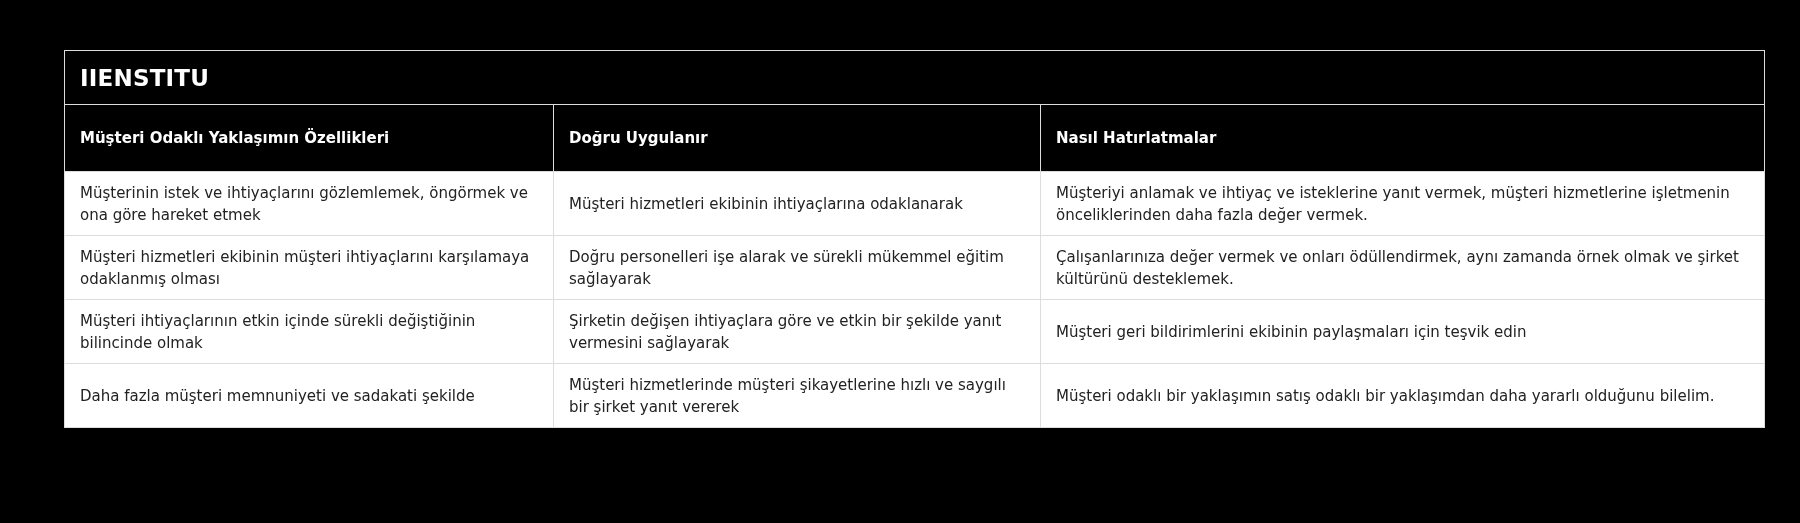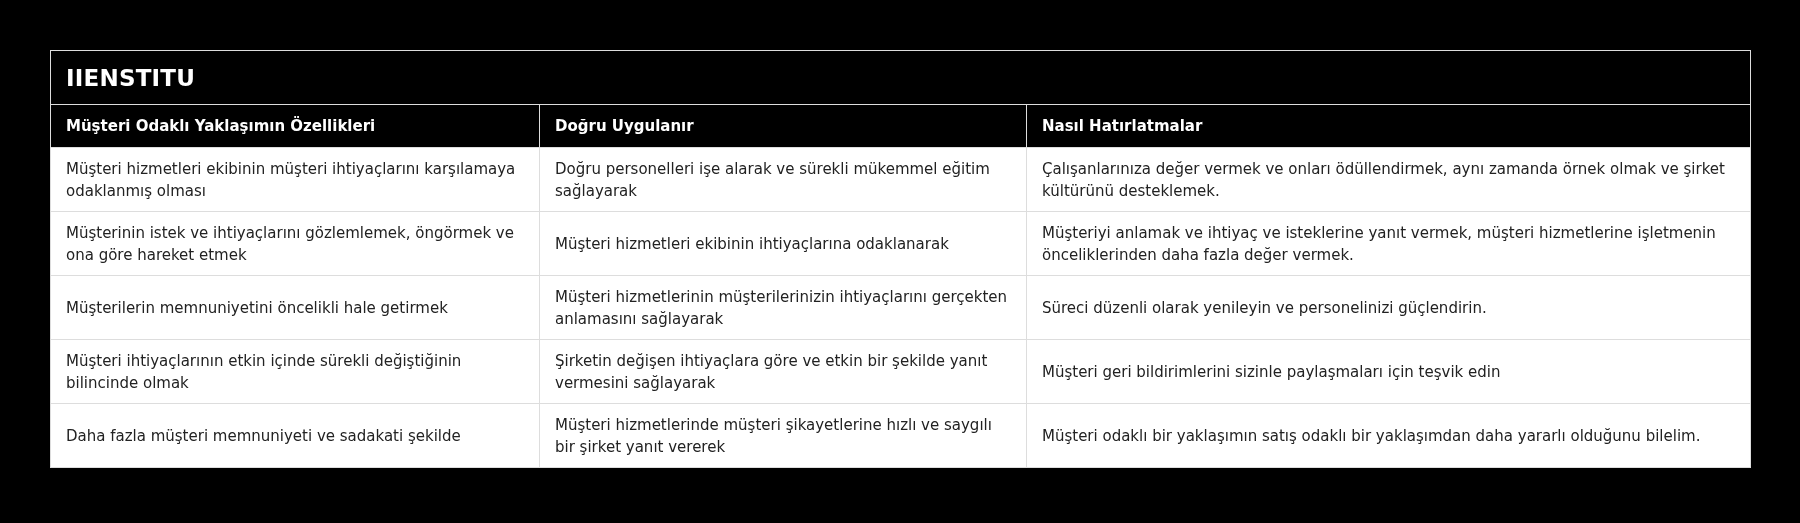--- a/index.html
+++ b/index.html
@@ -8,21 +8,21 @@
       background: #000000;
       width: 1800px;
       height: 523px;
       overflow: hidden;
     }
     body {
       font-family: "DejaVu Sans", "Liberation Sans", sans-serif;
     }
     .wrap {
       position: absolute;
-      left: 50px;
+      left: 64px;
       top: 50px;
       width: 1576px;
     }
     table {
       width: 1700px;
       border-collapse: collapse;
       table-layout: fixed;
       border: 1px solid #dddddd;
     }
     .title-row th {
@@ -36,21 +36,21 @@
       border: 1px solid #dddddd;
       letter-spacing: 0.2px;
     }
     .head-row th {
       background: #000000;
       color: #ffffff;
       font-size: 15px;
       font-weight: bold;
       text-align: left;
       height: 42px;
-      padding: 0 15px;
+      padding: 12px 15px;
       border: 1px solid #dddddd;
     }
     tbody td {
       background: #ffffff;
       color: #222222;
       font-size: 15px;
       line-height: 22px;
       text-align: left;
       vertical-align: middle;
       height: 64px;
@@ -77,38 +77,33 @@
         <th colspan="3">IIENSTITU</th>
       </tr>
       <tr class="head-row">
         <th>Müşteri Odaklı Yaklaşımın Özellikleri</th>
         <th>Doğru Uygulanır</th>
         <th>Nasıl Hatırlatmalar</th>
       </tr>
     </thead>
     <tbody>
       <tr>
+        <td>Müşterinin istek ve ihtiyaçlarını gözlemlemek, öngörmek ve ona göre hareket etmek</td>
+        <td>Müşteri hizmetleri ekibinin ihtiyaçlarına odaklanarak</td>
+        <td>Müşteriyi anlamak ve ihtiyaç ve isteklerine yanıt vermek, müşteri hizmetlerine işletmenin önceliklerinden daha fazla değer vermek.</td>
+      </tr>
+      <tr>
         <td>Müşteri hizmetleri ekibinin müşteri ihtiyaçlarını karşılamaya odaklanmış olması</td>
         <td>Doğru personelleri işe alarak ve sürekli mükemmel eğitim sağlayarak</td>
         <td>Çalışanlarınıza değer vermek ve onları ödüllendirmek, aynı zamanda örnek olmak ve şirket kültürünü desteklemek.</td>
       </tr>
       <tr>
-        <td>Müşterinin istek ve ihtiyaçlarını gözlemlemek, öngörmek ve ona göre hareket etmek</td>
-        <td>Müşteri hizmetleri ekibinin ihtiyaçlarına odaklanarak</td>
-        <td>Müşteriyi anlamak ve ihtiyaç ve isteklerine yanıt vermek, müşteri hizmetlerine işletmenin önceliklerinden daha fazla değer vermek.</td>
-      </tr>
-      <tr>
-        <td>Müşterilerin memnuniyetini öncelikli hale getirmek</td>
-        <td>Müşteri hizmetlerinin müşterilerinizin ihtiyaçlarını gerçekten anlamasını sağlayarak</td>
-        <td>Süreci düzenli olarak yenileyin ve personelinizi güçlendirin.</td>
-      </tr>
-      <tr>
         <td>Müşteri ihtiyaçlarının etkin içinde sürekli değiştiğinin bilincinde olmak</td>
         <td>Şirketin değişen ihtiyaçlara göre ve etkin bir şekilde yanıt vermesini sağlayarak</td>
-        <td>Müşteri geri bildirimlerini sizinle paylaşmaları için teşvik edin</td>
+        <td>Müşteri geri bildirimlerini ekibinin paylaşmaları için teşvik edin</td>
       </tr>
       <tr>
         <td>Daha fazla müşteri memnuniyeti ve sadakati şekilde</td>
         <td>Müşteri hizmetlerinde müşteri şikayetlerine hızlı ve saygılı bir şirket yanıt vererek</td>
         <td>Müşteri odaklı bir yaklaşımın satış odaklı bir yaklaşımdan daha yararlı olduğunu bilelim.</td>
       </tr>
     </tbody>
   </table>
 </div>
 

